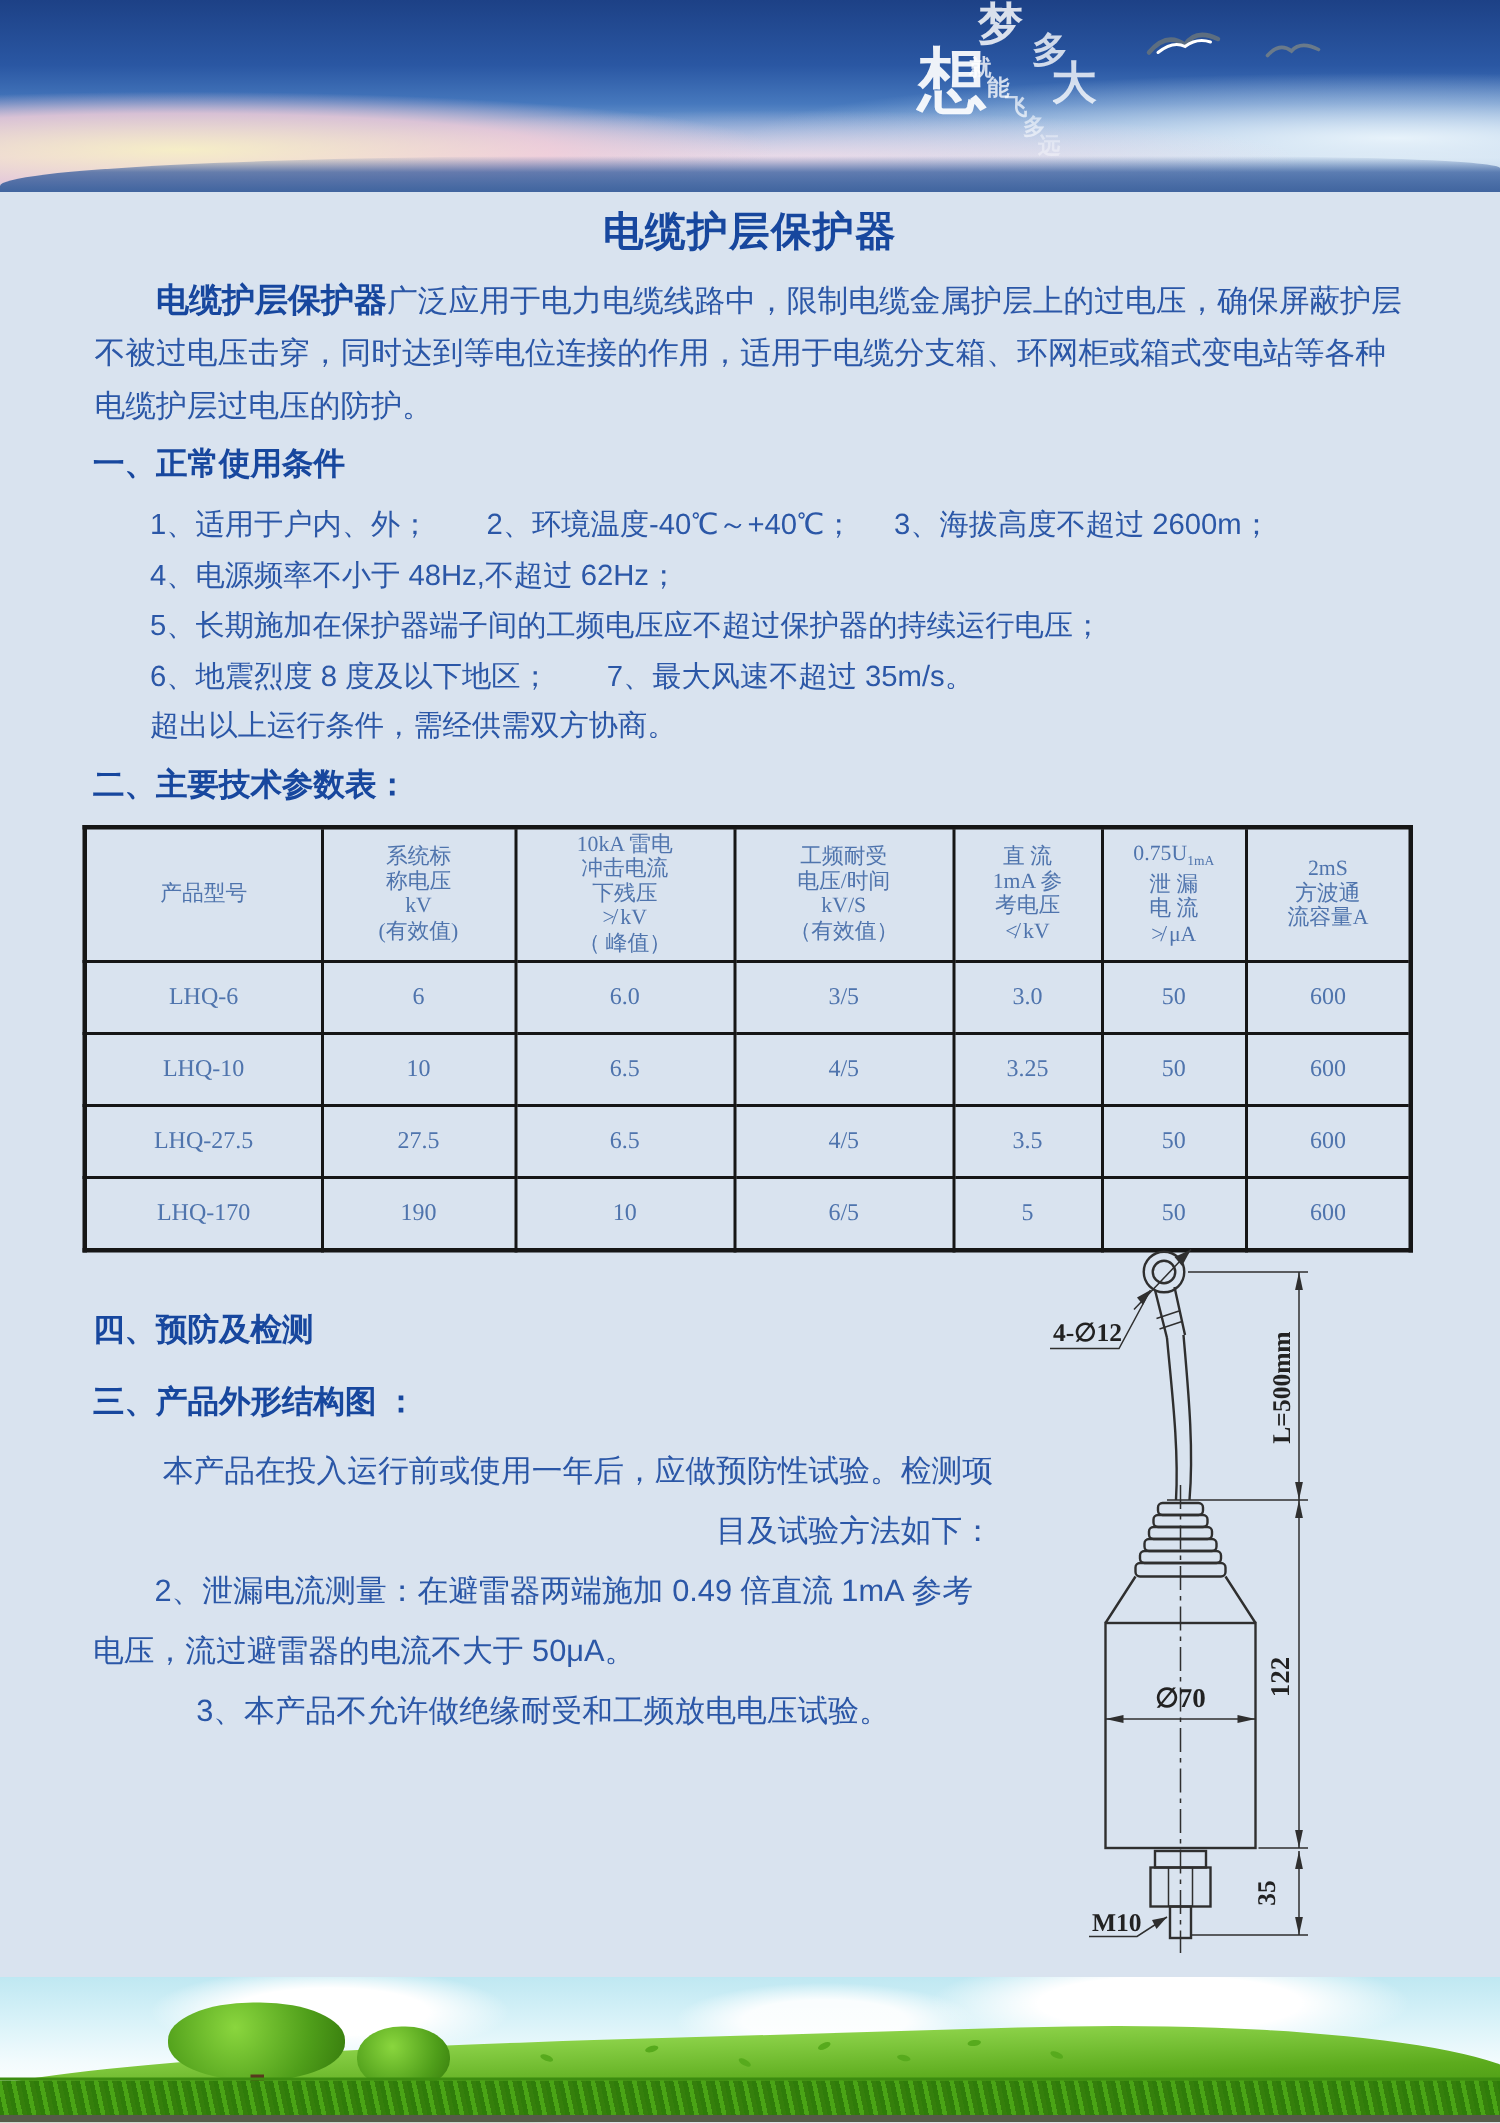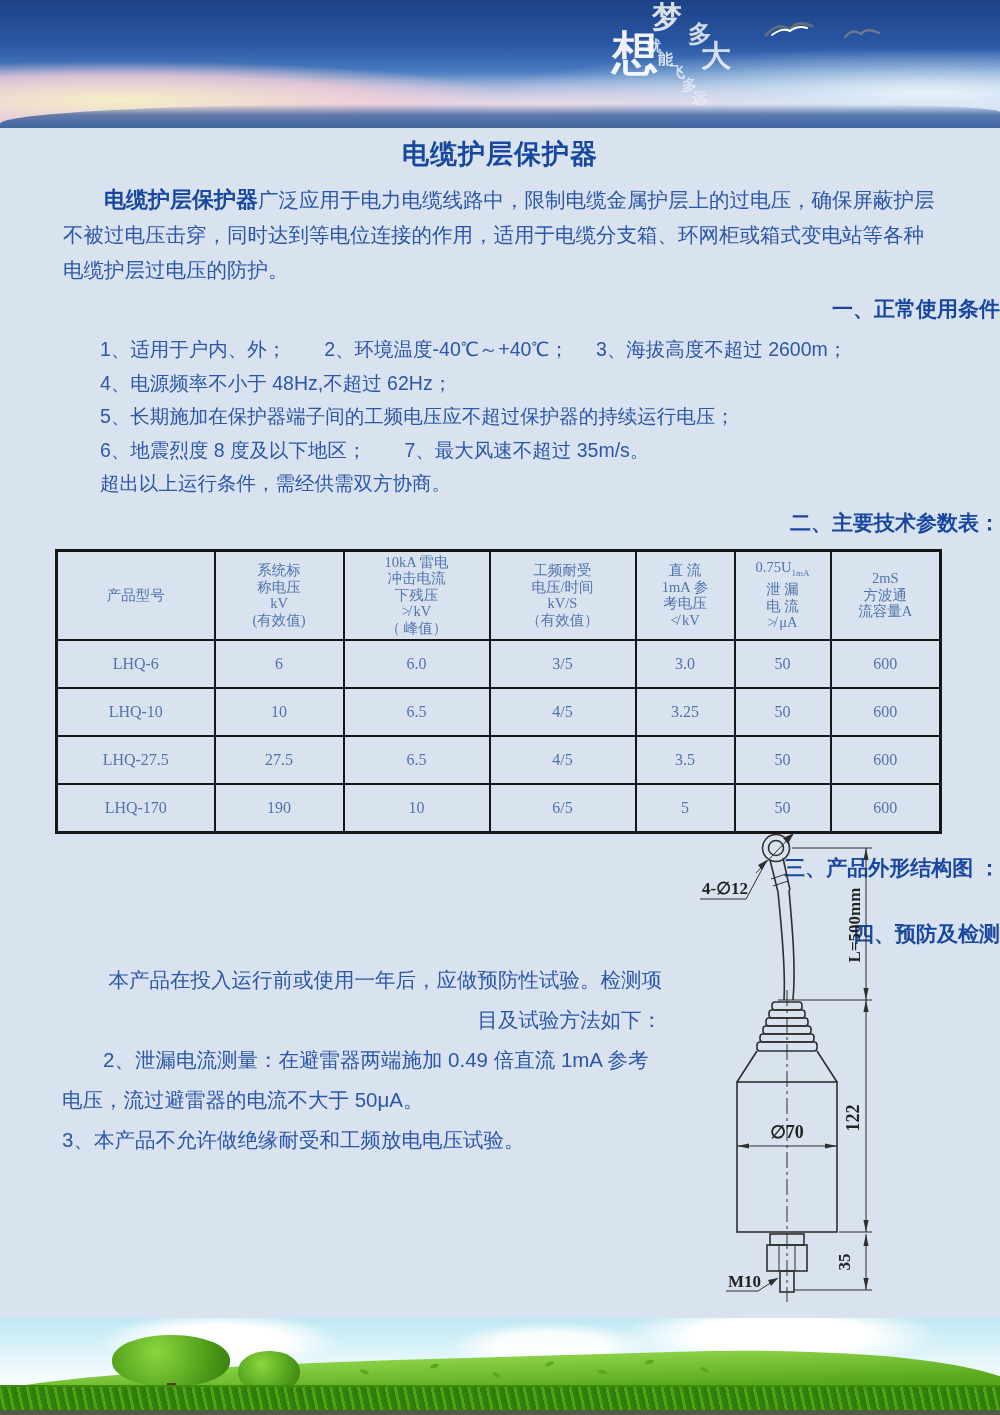--- a/index.html
+++ b/index.html
@@ -17,39 +17,39 @@
     background:linear-gradient(180deg, rgba(56,94,158,0) 0%, rgba(56,94,158,.75) 45%, #41659f 100%);
     border-radius:40% 20% 0 0 / 20px 8px 0 0;}
   .slogan-char{position:absolute;color:rgba(255,255,255,.92);font-weight:bold;z-index:3;line-height:1;}
   .bird{position:absolute;z-index:3;}
 
   
   .content{position:absolute;left:0;top:128px;width:1000px;color:#2b57a7;}
   .title{margin:8px 0 10px;text-align:center;font-size:27px;font-weight:bold;color:#17479e;letter-spacing:1px;}
   .intro{margin:0 58px 0 63px;font-size:20.5px;line-height:35px;text-indent:2em;}
   .intro .lead{font-weight:bold;color:#17479e;font-size:22px;}
-  .h-sec{margin:0 0 0 62px;font-size:21px;line-height:28px;font-weight:bold;color:#17479e;text-align:right;}
+  .h-sec{margin:0 0 0 62px;font-size:21px;line-height:28px;font-weight:bold;color:#17479e;}
   #h1sec{margin-top:8px;}
   .cond{margin:0 0 0 100px;font-size:19.5px;line-height:33.5px;white-space:pre-wrap;}
   .cond.first{margin-top:10px;}
   #h2sec{margin-top:8px;}
 
   
   table.params{margin:12px 0 0 55px;width:884px;border-collapse:collapse;table-layout:fixed;
     font-family:"Liberation Serif","DejaVu Serif",serif;color:#4f74ad;border:3px solid #161616;}
   table.params th,table.params td{border:2px solid #161616;text-align:center;vertical-align:middle;padding:0;font-weight:normal;}
   table.params th{height:87px;font-size:14.5px;line-height:16.5px;white-space:pre-line;}
   table.params td{height:46px;font-size:16px;}
   table.params sub{font-size:9px;}
 
   #h3sec{margin-top:20px;}
   #h4sec{margin-top:38px;}
   .s4p{margin:0 0 0 62px;width:600px;font-size:20.5px;line-height:40px;text-indent:2em;}
   .s4p.first{margin-top:12px;text-align:right;}
-  .s4p.noindent{text-indent:0;}
+  .s4p.noindent{text-indent:0;text-align:center;}
 
   
   .drawing{position:absolute;left:682px;top:830px;z-index:2;}
   .drawing text{fill:#222;font-family:"Liberation Serif","DejaVu Serif",serif;font-weight:600;}
   .oline{stroke:#2f2f2f;stroke-width:1.6;fill:none;}
   .dline{stroke:#2f2f2f;stroke-width:1;fill:none;}
   .darrow{fill:#2f2f2f;stroke:none;}
 
   
   .footer{position:absolute;left:0;bottom:0;width:1000px;height:97px;overflow:hidden;}
@@ -178,22 +178,22 @@
         <td>190</td>
         <td>10</td>
         <td>6/5</td>
         <td>5</td>
         <td>50</td>
         <td>600</td>
       </tr>
     </tbody>
       </table>
 
+    <div class="h-sec" id="h4sec">四、预防及检测</div>
     <div class="h-sec" id="h3sec">三、产品外形结构图  ：</div>
-    <div class="h-sec" id="h4sec">四、预防及检测</div>
 
     <p class="s4p first">本产品在投入运行前或使用一年后，应做预防性试验。检测项目及试验方法如下：</p>
     <p class="s4p">2、泄漏电流测量：在避雷器两端施加 0.49 倍直流 1mA 参考电压，流过避雷器的电流不大于 50μA。</p>
     <p class="s4p noindent">3、本产品不允许做绝缘耐受和工频放电电压试验。</p>
   </div>
 
   <svg class="drawing" width="310" height="480" viewBox="0 0 310 480">
 
     <circle class="oline" cx="94" cy="18" r="13.5"></circle>
     <circle class="oline" cx="94" cy="18" r="7.5"></circle>

